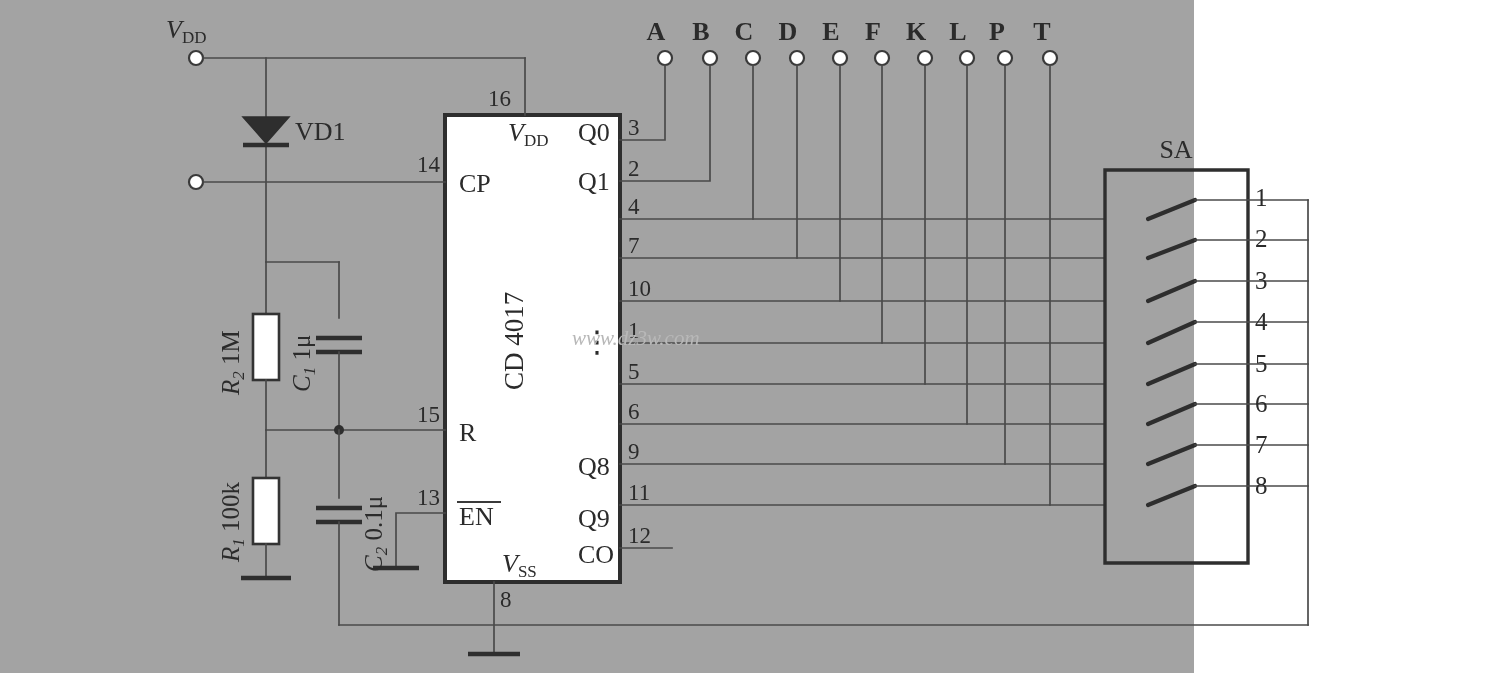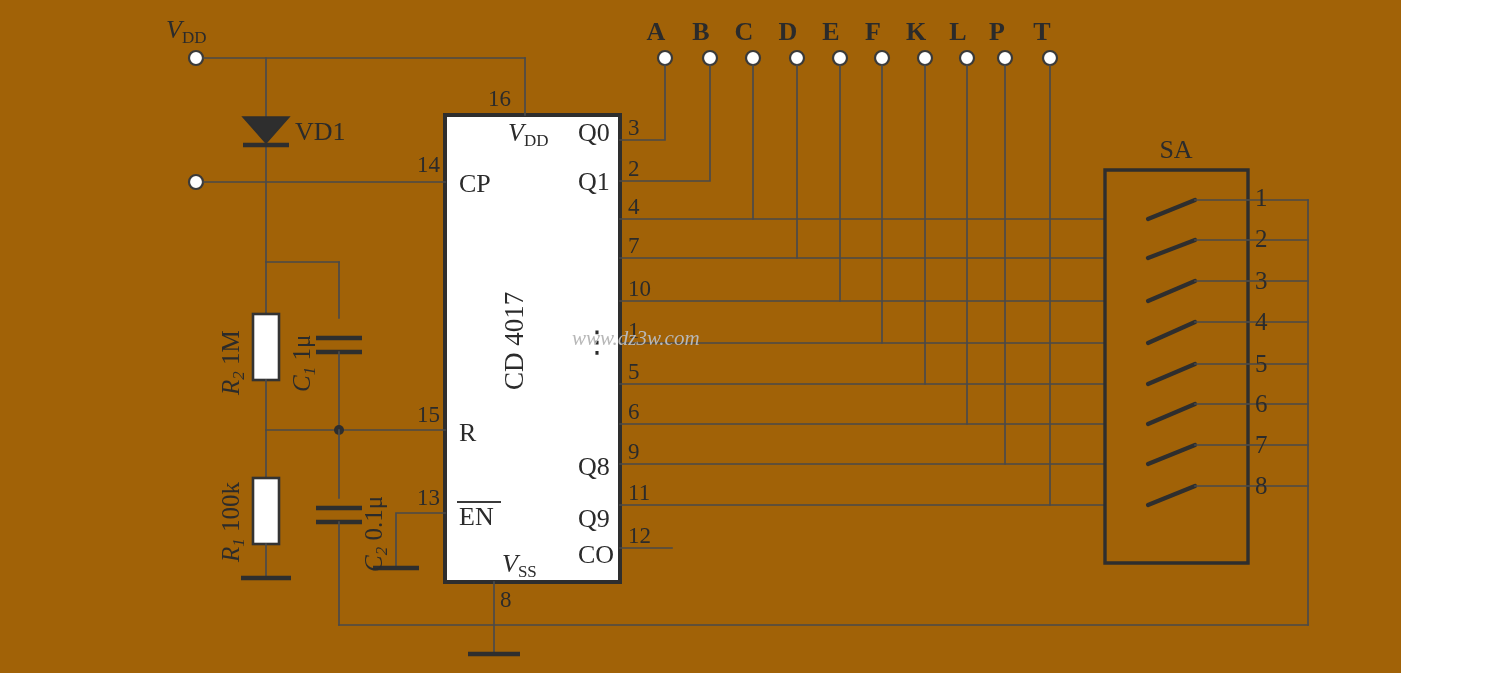--- a/index.html
+++ b/index.html
@@ -10,23 +10,23 @@
   }
   body {
     font-family: "Liberation Serif", serif;
     width: 1501px;
     height: 673px;
     overflow: hidden;
     position: relative;
   }
   #schematic-root {
     position: relative;
-    width: 1401px;
+    width: 1194px;
     height: 673px;
-    background: #a16207;
+    background: #a3a3a3;
   }
   svg.sheet {
     position: absolute;
     left: 0;
     top: 0;
     width: 1501px;
     height: 673px;
   }
   .wire {
     stroke: #3a3a3a;

